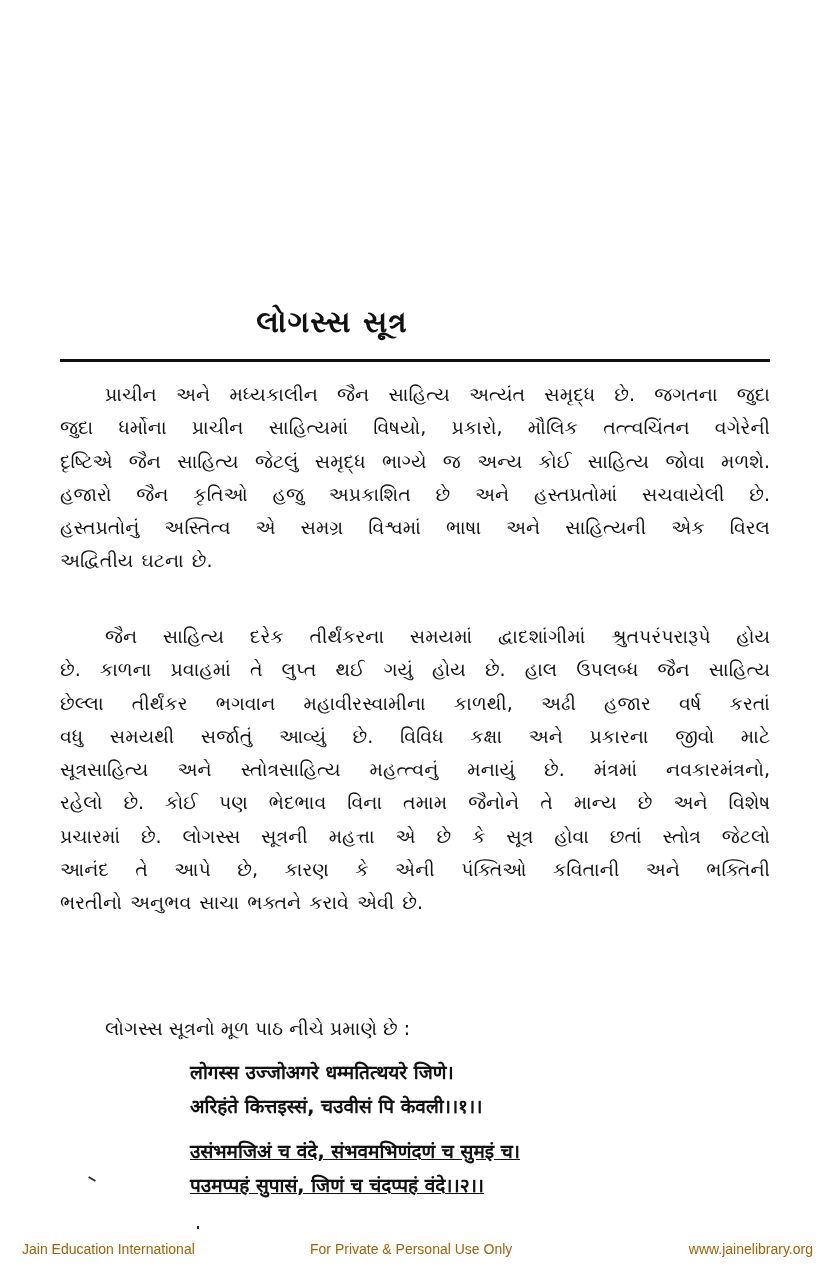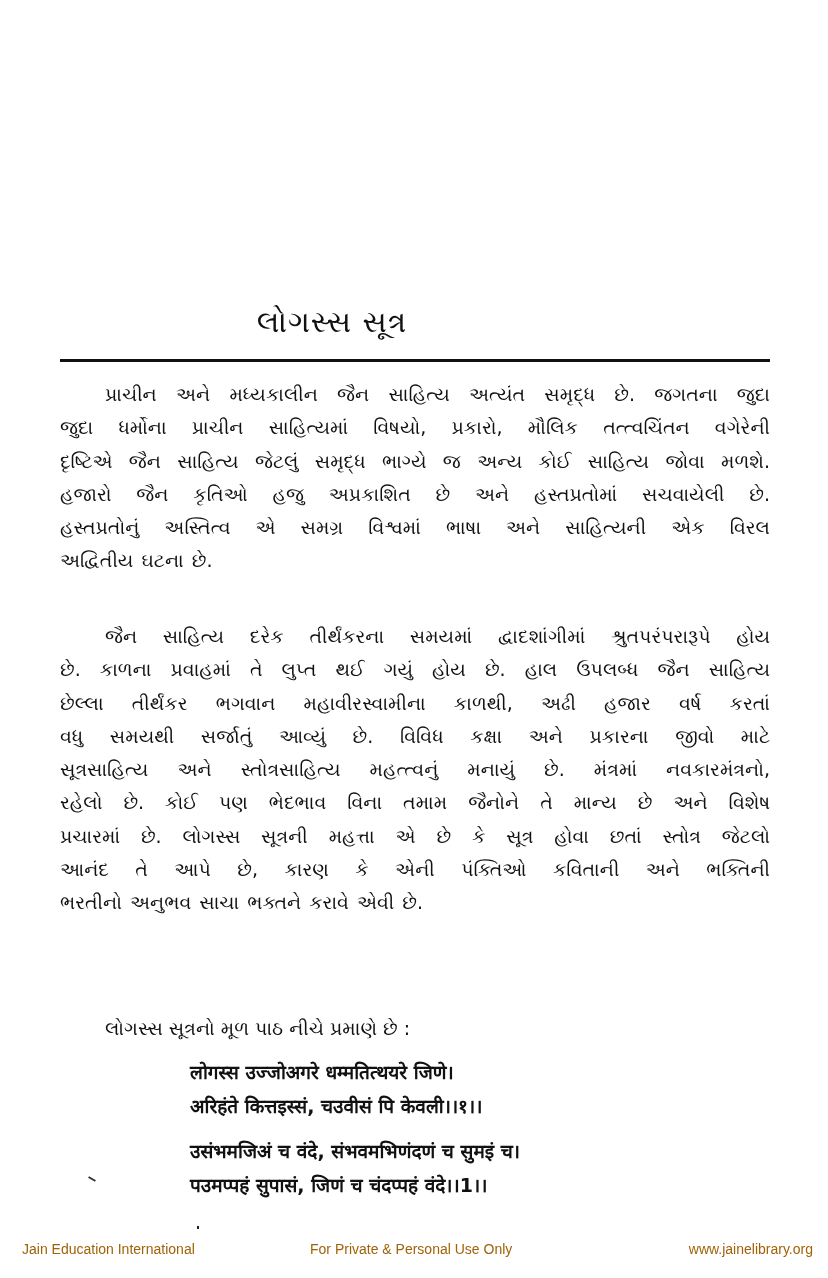--- a/index.html
+++ b/index.html
@@ -3,21 +3,21 @@
 <meta charset="utf-8">
 <style>
   html, body { margin: 0; padding: 0; }
   body {
     width: 828px; height: 1278px; background: #ffffff; position: relative;
     overflow: hidden; color: #111111;
     font-family: "DejaVu Sans", sans-serif;
   }
   .title {
     position: absolute; left: 0; width: 664px; top: 300px;
-    text-align: center; font-size: 30px; font-weight: normal; letter-spacing: 1px;
+    text-align: center; font-size: 30px; font-weight: bold; letter-spacing: 1px;
     line-height: 44px;
   }
   .rule {
     position: absolute; left: 60px; width: 710px; top: 359px; height: 3px;
     background: #111111;
   }
   .para {
     position: absolute; left: 60px; width: 710px;
     font-size: 19px; line-height: 33.3px; text-align: justify;
     text-align-last: left; word-spacing: 2px;
@@ -76,23 +76,23 @@
     <span class="ln last">ભરતીનો અનુભવ સાચા ભક્તને કરાવે એવી છે.</span>
   </div>
 
   <div class="intro">લોગસ્સ સૂત્રનો મૂળ પાઠ નીચે પ્રમાણે છે :</div>
 
   <div class="verse" style="top:1055px;">
     <div>लोगस्स उज्जोअगरे धम्मतित्थयरे जिणे।</div>
     <div>अरिहंते कित्तइस्सं, चउवीसं पि केवली।।१।।</div>
   </div>
 
-  <div class="verse" style="top:1134px;">
+  <div class="verse" style="top:1134px;text-decoration:underline;">
     <div>उसंभमजिअं च वंदे, संभवमभिणंदणं च सुमइं च।</div>
-    <div>पउमप्पहं सुपासं, जिणं च चंदप्पहं वंदे।।1।।</div>
+    <div>पउमप्पहं सुपासं, जिणं च चंदप्पहं वंदे।।२।।</div>
   </div>
 
   <div class="tick"></div>
   <div class="dot"></div>
 
   <div class="footer left">Jain Education International</div>
   <div class="footer center">For Private &amp; Personal Use Only</div>
   <div class="footer right">www.jainelibrary.org</div>
 
 </div>

